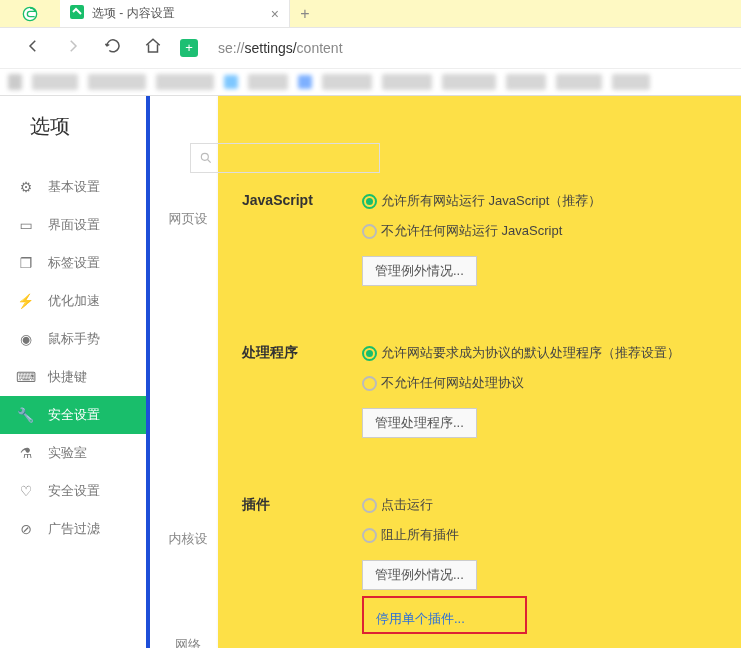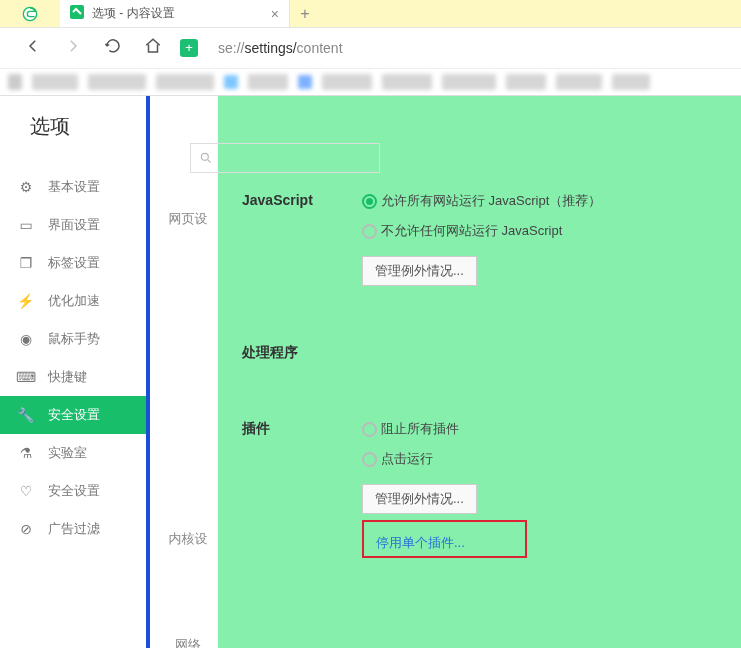--- a/index.html
+++ b/index.html
@@ -45,21 +45,21 @@
 
   .sidenav { margin-top:12px; }
   .side-item { height:38px; display:flex; align-items:center; padding-left:18px; gap:14px; color:#777; cursor:pointer; font-size:13px; }
   .side-item.active { background:#19be6b; color:#fff; }
   .side-icon { width:16px; height:16px; display:flex; align-items:center; justify-content:center; font-size:14px; }
 
   .midcol { width:68px; padding-top:106px; }
   .section-label { color:#888; font-size:13px; padding:8px 0 8px 8px;text-align:center; }
   .sec-js { margin-top:0; } .sec-plugin{margin-top:130px;} .sec-net{margin-top:72px;}
 
-  .rightcol { flex:1; padding-left:24px; padding-top:96px; background:#86efac; box-shadow:-1px 0 2px rgba(0,0,0,0.04); }
+  .rightcol { flex:1; padding-left:24px; padding-top:96px; background:#fde047; box-shadow:-1px 0 2px rgba(0,0,0,0.04); }
   .setting-block { display:flex; margin-bottom:58px; }
   .setting-title { width:120px; font-size:14px; font-weight:bold; color:#333; }
   .opts { flex:1; }
   .radio-row { display:flex; align-items:center; gap:4px; margin-bottom:12px; font-size:13px; color:#444;}
   .radio { width:15px; height:15px; border-radius:50%; border:2px solid #bbb; position:relative; flex-shrink:0;}
   .radio.sel { border-color:#19be6b; }
   .radio.sel::after { content:""; position:absolute; inset:2px; background:#19be6b; border-radius:50%; }
   .btn { display:inline-block; border:1px solid #ccc; padding:5px 12px; font-size:13px; color:#555; background:#f9f9f9; margin-top:4px; cursor:pointer;}
   .link { color:#2a6fdb; font-size:13px; cursor:pointer; display:inline-block; margin-top:10px;}
   .redbox { border:2px solid #d23; padding:2px 60px 4px 12px; display:inline-block; margin-top:6px;}
@@ -213,32 +213,43 @@
         <div class="radio-row">
             <span class="radio"></span>
             <span>不允许任何网站运行 JavaScript</span>
           </div>
         <div class="btn">管理例外情况...</div>
       </div>
     </div>
 
     <div class="setting-block">
       <div class="setting-title">处理程序</div>
+      <div class="opts">
+        <div class="radio-row">
+            <span class="radio sel"></span>
+            <span>允许网站要求成为协议的默认处理程序（推荐设置）</span>
+          </div>
+        <div class="radio-row">
+            <span class="radio"></span>
+            <span>不允许任何网站处理协议</span>
+          </div>
+        <div class="btn">管理处理程序...</div>
+      </div>
     </div>
 
     <div class="setting-block" style="margin-bottom:14px;">
       <div class="setting-title">插件</div>
       <div class="opts">
         <div class="radio-row">
             <span class="radio"></span>
+            <span>点击运行</span>
+          </div>
+        <div class="radio-row">
+            <span class="radio"></span>
             <span>阻止所有插件</span>
-          </div>
-        <div class="radio-row">
-            <span class="radio"></span>
-            <span>点击运行</span>
           </div>
         <div class="btn">管理例外情况...</div><br>
         <span class="redbox">
           <span class="link">停用单个插件...</span>
         </span>
       </div>
     </div>
 
   </div>
 </div>

